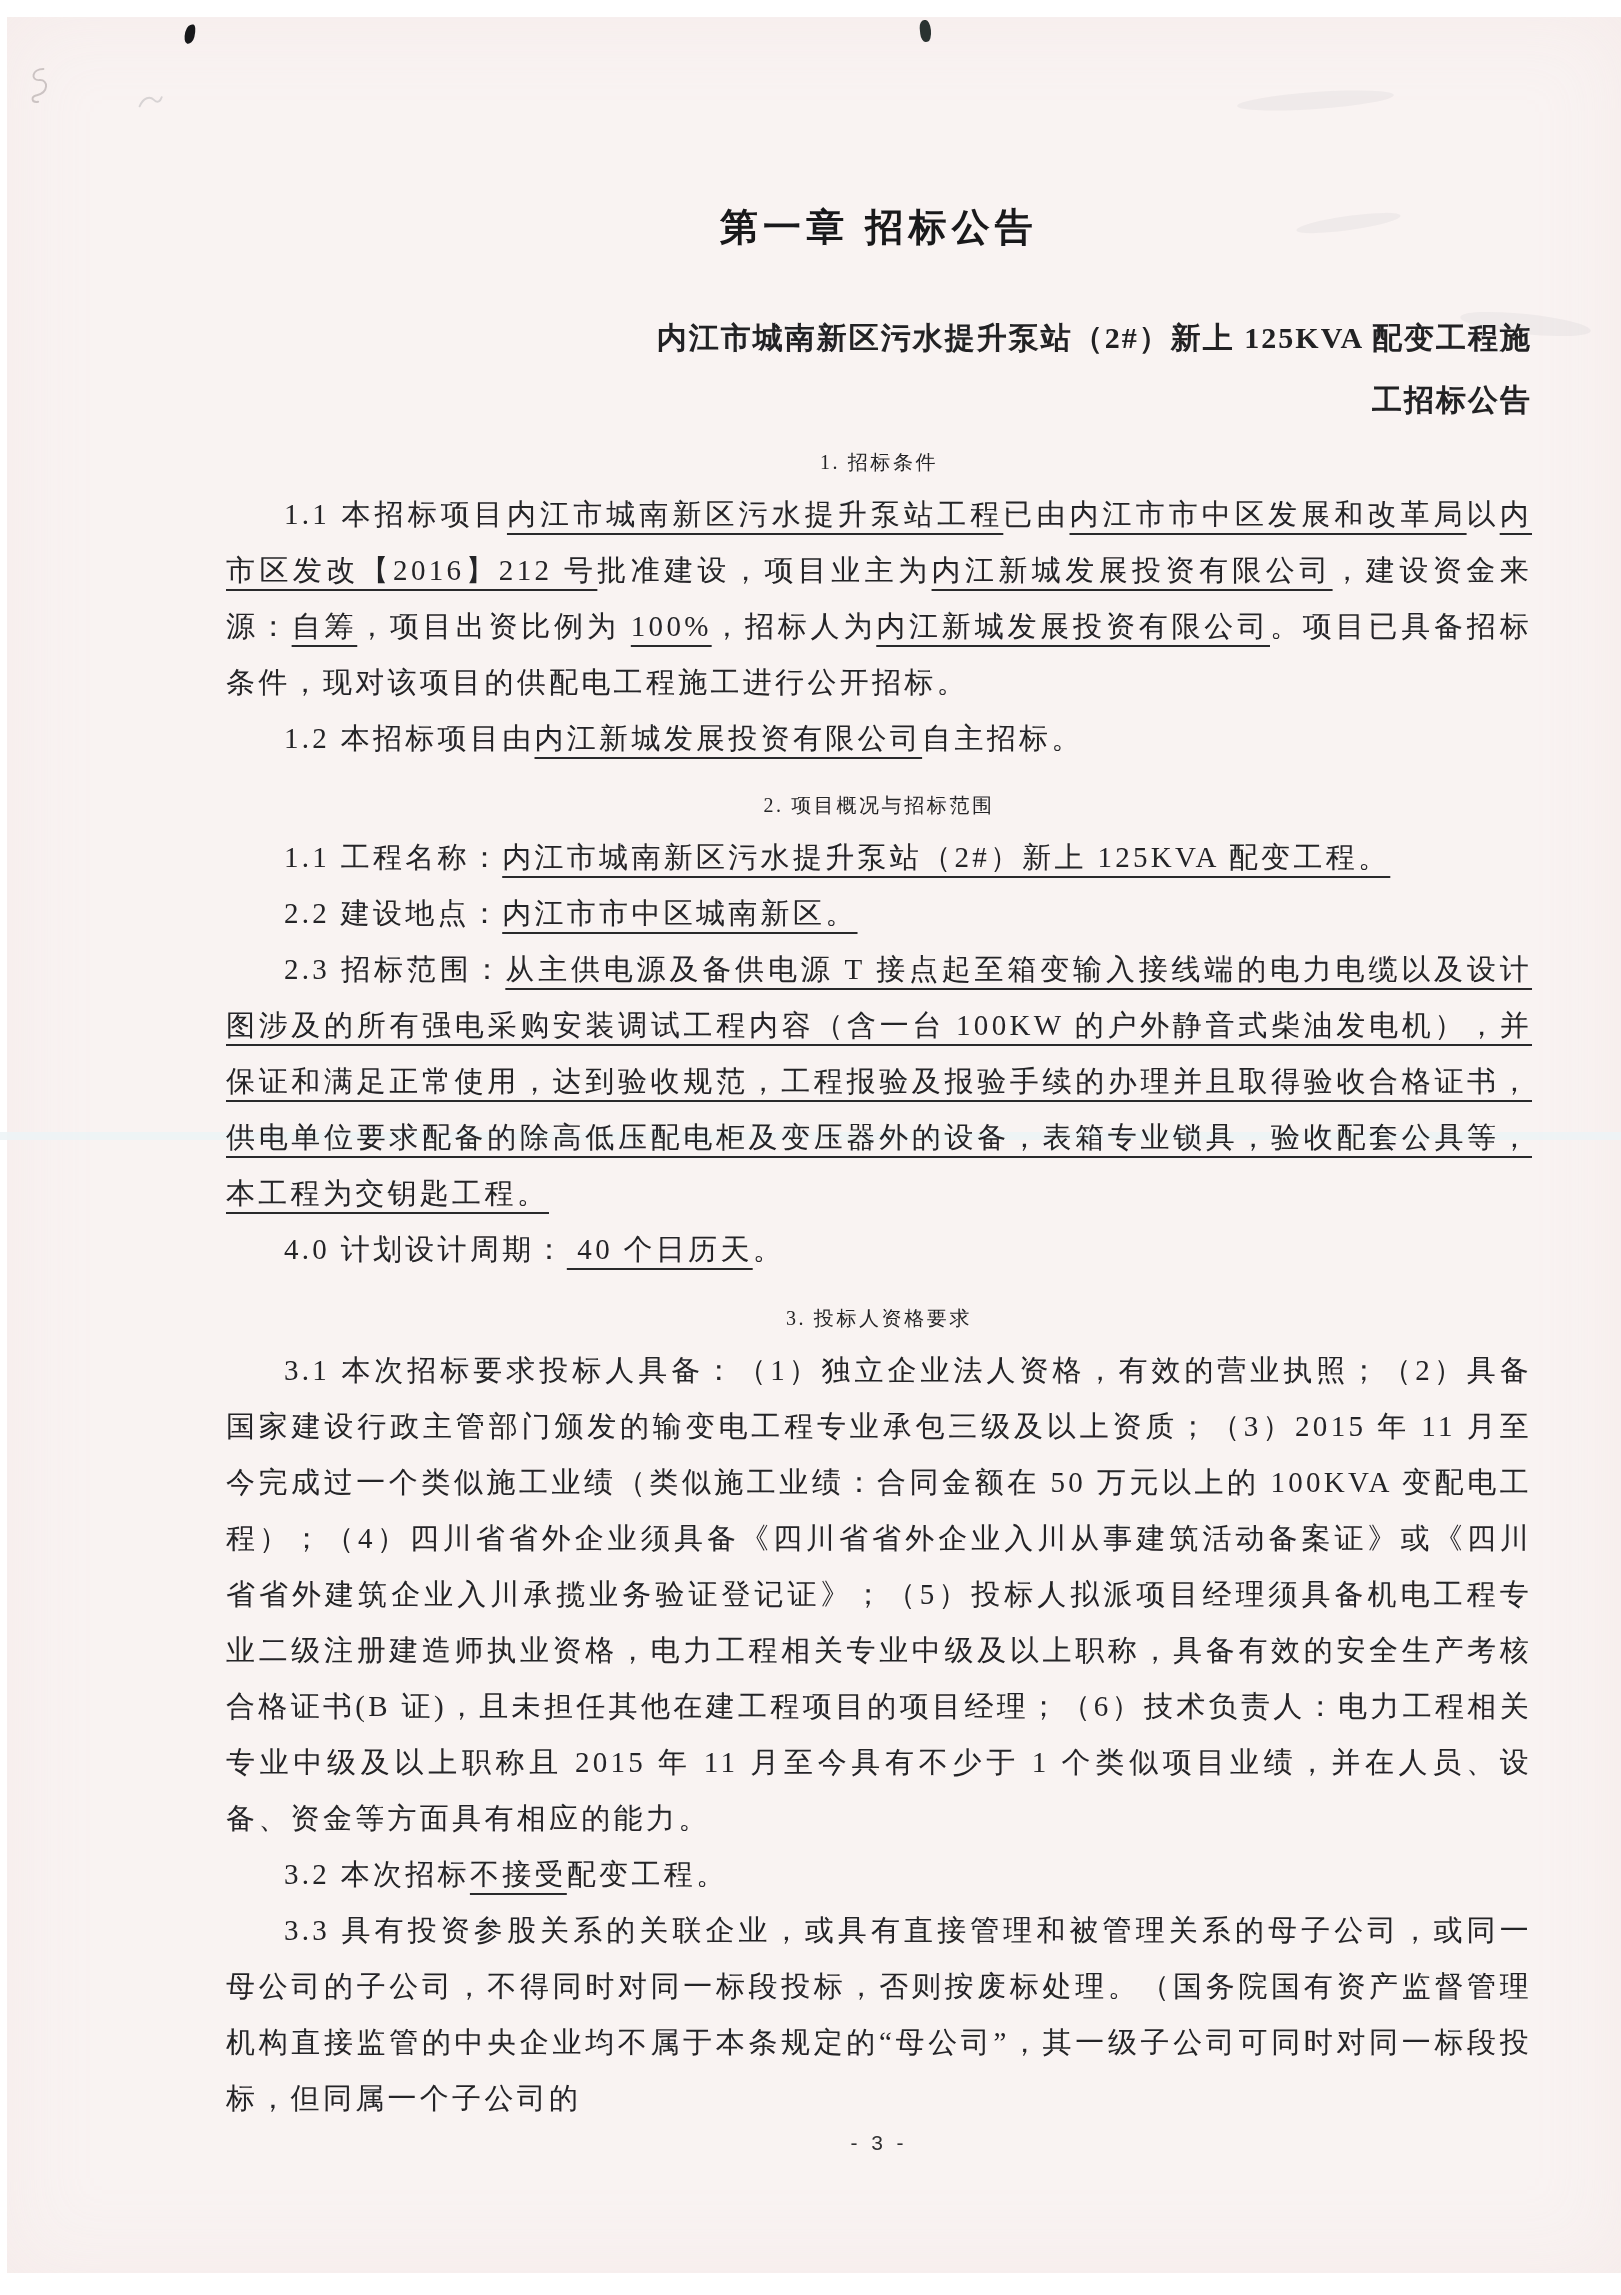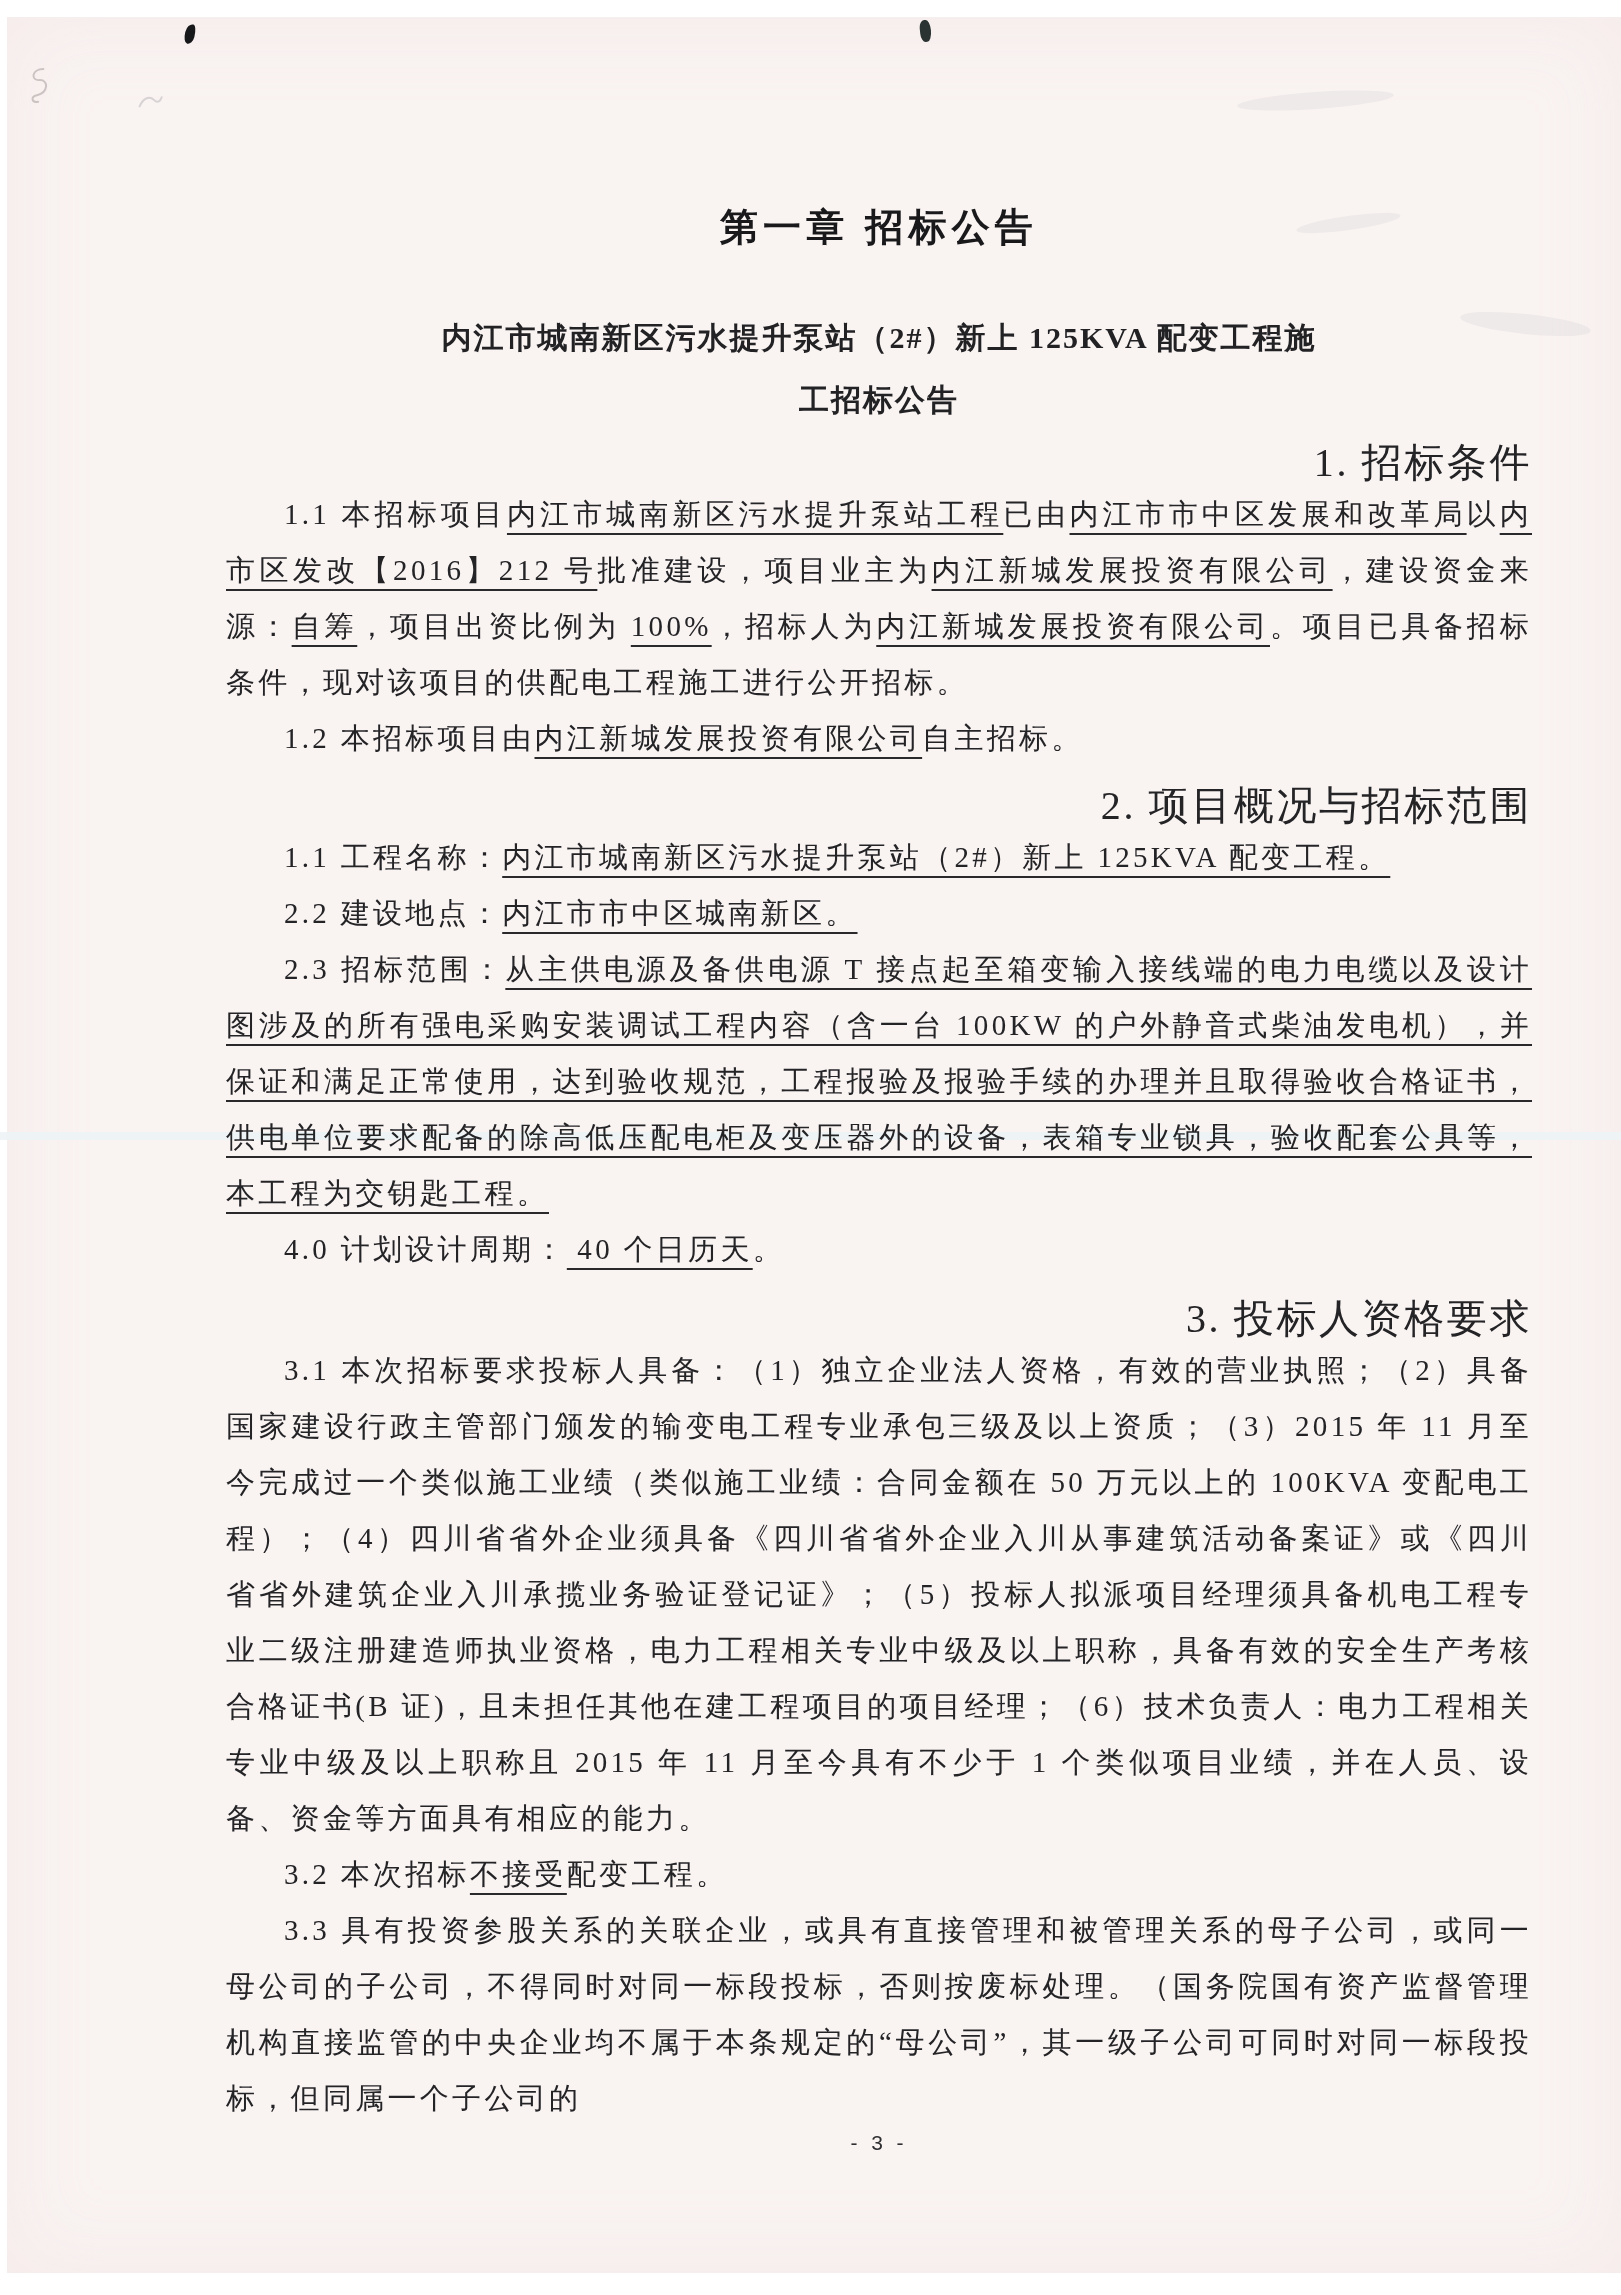--- a/index.html
+++ b/index.html
@@ -41,27 +41,27 @@
     position: absolute; left: 226px; top: 0; width: 1306px;
     text-align: justify;
   }
   .chapter-title {
     margin: 204px 0 0 0; text-align: center;
     font-family: "Liberation Sans", "DejaVu Sans", sans-serif;
     font-weight: 700; font-size: 38px; line-height: 47px; letter-spacing: 5.2px;
     color: #19191b;
   }
   .doc-title {
-    margin-top: 56px; text-align: center;
+    margin-top: 56px; text-align: right;
     font-weight: 700; font-size: 30px; line-height: 62px; letter-spacing: 2px;
     color: #222224;
   }
   .sec-heading {
-    font-size: 40px; font-weight: 500; line-height: 47px; letter-spacing: 2.6px;
-    text-align: right; color: #242426;
+    font-size: 20px; font-weight: 500; line-height: 47px; letter-spacing: 2.6px;
+    text-align: center; color: #242426;
   }
   .h-s1 { margin-top: 7.9px; }
   .h-s2 { margin-top: 15.7px; }
   .h-s3 { margin-top: 18.3px; }
   p.para {
     margin: 0; font-size: 29px; line-height: 56px; letter-spacing: 3.3px;
     text-indent: 2em; color: #242427;
   }
   .p11 { margin-top: 14.4px; }
   .p12 { margin-top: 27.5px; }

